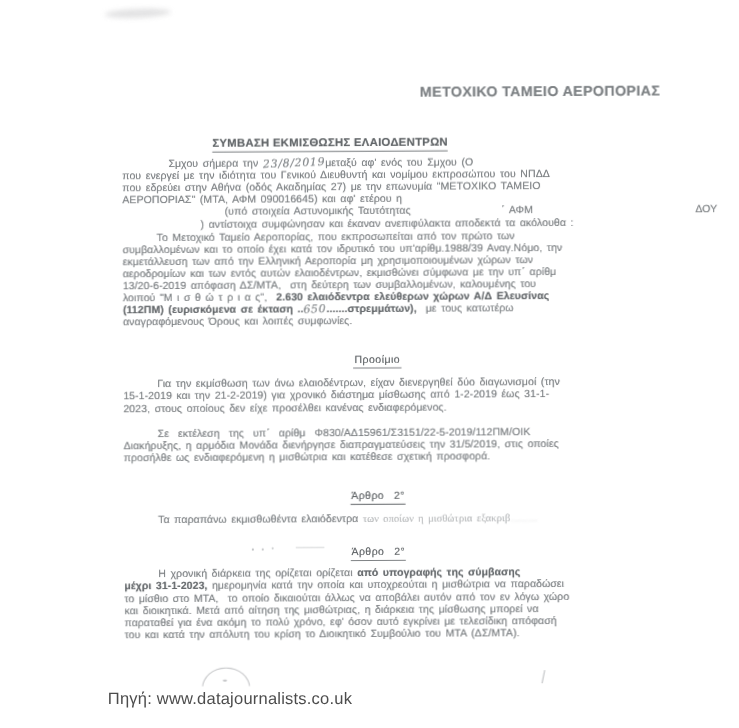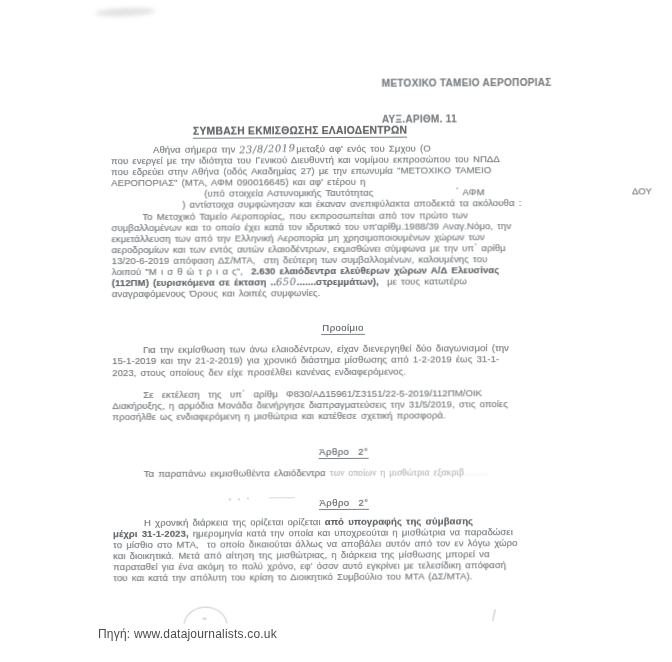--- a/index.html
+++ b/index.html
@@ -12,21 +12,21 @@
   .scan{
     position:absolute;inset:0;
     transform:rotate(-0.3deg);
     filter:blur(0.25px);
     color:#7b7f82;
   }
   .scan .txt{ text-shadow:0 0 .5px rgba(115,119,122,.55); }
 
   .doc-header{
     position:absolute;left:383px;top:54px;
-    font-size:10px;font-weight:700;line-height:12px;
+    font-size:13px;font-weight:700;line-height:12px;
     letter-spacing:.3px;color:#7d8184;white-space:pre;
   }
   .doc-title{
     position:absolute;left:194px;top:125px;
     font-size:10.4px;font-weight:700;letter-spacing:.2px;color:#5f6366;
     border-bottom:1.2px solid rgba(95,99,102,.85);padding-bottom:1px;
     white-space:pre;
   }
   .col{
     position:absolute;left:112px;top:143px;width:462px;
@@ -81,40 +81,39 @@
     box-shadow:9px 0 0 rgba(130,134,137,.45),18px -1px 0 rgba(130,134,137,.4);
   }
   .faint-dash{
     position:absolute;left:268px;top:497px;width:26px;height:1px;
     background:rgba(140,144,147,.35);filter:blur(.4px);
   }
 
   
   .caption{
     position:absolute;left:98px;top:627px;
-    font-size:12px;letter-spacing:.2px;color:#4c4c4c;
+    font-size:15px;letter-spacing:.2px;color:#4c4c4c;
     font-family:"Liberation Sans",sans-serif;white-space:pre;
   }
 </style>
 </head>
 <body>
 
 <div class="scan" data-name="scanned-document">
   <div class="smudge" data-name="scan-smudge"></div>
 
   <div class="doc-header txt" data-name="doc-header">
     <div data-name="header-line">ΜΕΤΟΧΙΚΟ ΤΑΜΕΙΟ ΑΕΡΟΠΟΡΙΑΣ</div>
-    <div data-name="header-line">ΑΥΞ.ΑΡΙΘΜ. 11</div>
   </div>
 
   <div class="doc-title txt" data-name="doc-title">ΣΥΜΒΑΣΗ ΕΚΜΙΣΘΩΣΗΣ ΕΛΑΙΟΔΕΝΤΡΩΝ</div>
 
   <div class="col txt" data-name="doc-body">
       <div class="block para" data-name="para-opening">
-        <div class="line" data-name="text-line" style="padding-left: 42px;"><span class="seg" data-name="text-segment">Αθήνα σήμερα την </span><span class="seg hand" data-name="handwritten-text">23/8/2019</span><span class="seg" data-name="text-segment">μεταξύ αφ' ενός του Σμχου (Ο</span></div>
+        <div class="line" data-name="text-line" style="padding-left: 42px;"><span class="seg" data-name="text-segment">Σμχου σήμερα την </span><span class="seg hand" data-name="handwritten-text">23/8/2019</span><span class="seg" data-name="text-segment">μεταξύ αφ' ενός του Σμχου (Ο</span></div>
         <div class="line" data-name="text-line"><span class="seg" data-name="text-segment">που ενεργεί με την ιδιότητα του Γενικού Διευθυντή και νομίμου εκπροσώπου του ΝΠΔΔ</span></div>
         <div class="line" data-name="text-line"><span class="seg" data-name="text-segment">που εδρεύει στην Αθήνα (οδός Ακαδημίας 27) με την επωνυμία "ΜΕΤΟΧΙΚΟ ΤΑΜΕΙΟ</span></div>
         <div class="line" data-name="text-line"><span class="seg" data-name="text-segment">ΑΕΡΟΠΟΡΙΑΣ" (ΜΤΑ, ΑΦΜ 090016645) και αφ' ετέρου η</span></div>
         <div class="line" data-name="text-line" style="padding-left: 93px;"><span class="seg" data-name="text-segment">(υπό στοιχεία Αστυνομικής Ταυτότητας                    ΄ ΑΦΜ                                    ΔΟΥ</span></div>
         <div class="line" data-name="text-line" style="padding-left: 71px;"><span class="seg" data-name="text-segment">) αντίστοιχα συμφώνησαν και έκαναν ανεπιφύλακτα αποδεκτά τα ακόλουθα :</span></div>
         <div class="line" data-name="text-line" style="padding-left: 31px;"><span class="seg" data-name="text-segment">Το Μετοχικό Ταμείο Αεροπορίας, που εκπροσωπείται από τον πρώτο των</span></div>
         <div class="line" data-name="text-line"><span class="seg" data-name="text-segment">συμβαλλομένων και το οποίο έχει κατά τον ιδρυτικό του υπ'αρίθμ.1988/39 Αναγ.Νόμο, την</span></div>
         <div class="line" data-name="text-line"><span class="seg" data-name="text-segment">εκμετάλλευση των από την Ελληνική Αεροπορία μη χρησιμοποιουμένων χώρων των</span></div>
         <div class="line" data-name="text-line"><span class="seg" data-name="text-segment">αεροδρομίων και των εντός αυτών ελαιοδέντρων, εκμισθώνει σύμφωνα με την υπ΄ αρίθμ</span></div>
         <div class="line" data-name="text-line"><span class="seg" data-name="text-segment">13/20-6-2019 απόφαση ΔΣ/ΜΤΑ,  στη δεύτερη των συμβαλλομένων, καλουμένης του</span></div>

